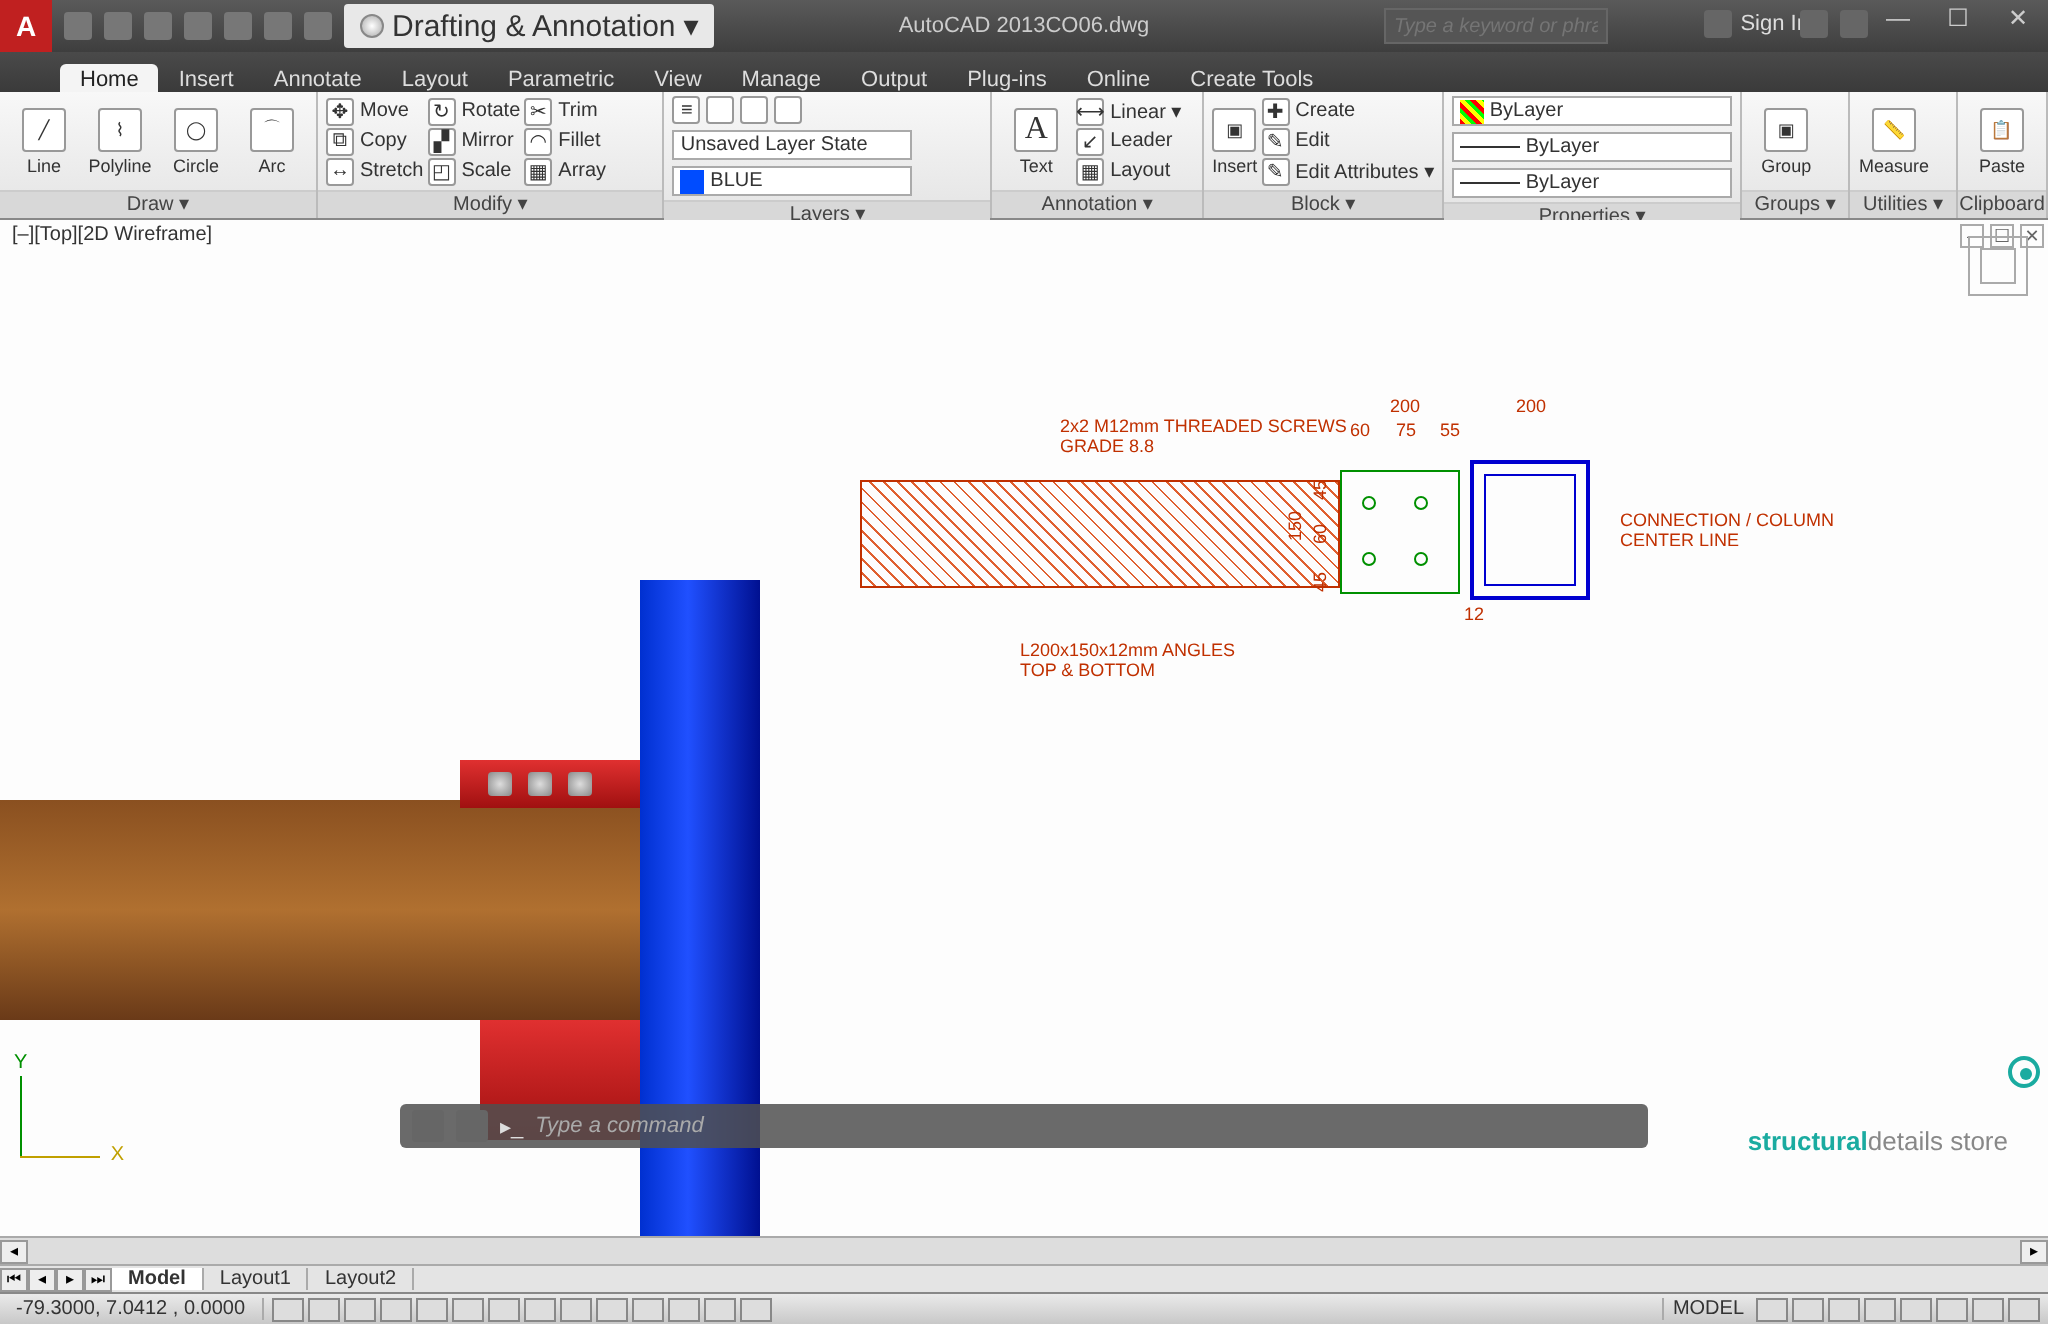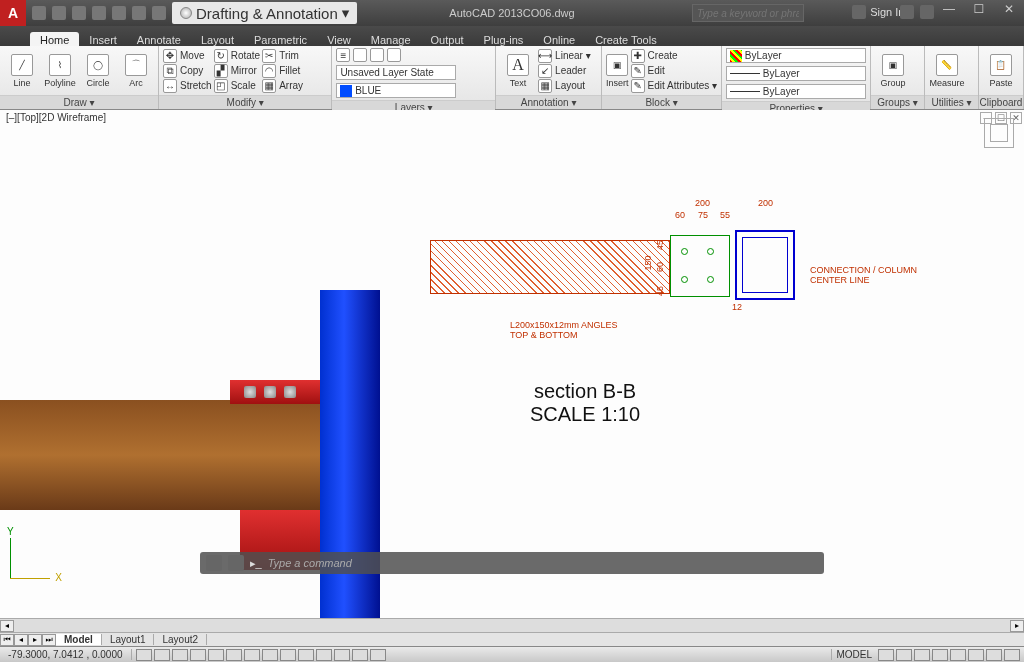--- a/index.html
+++ b/index.html
@@ -353,39 +353,40 @@
   <div class="angle">
     <div class="circ" style="left:10px;top:12px"></div>
     <div class="circ" style="left:36px;top:12px"></div>
     <div class="circ" style="left:10px;top:40px"></div>
     <div class="circ" style="left:36px;top:40px"></div>
   </div>
   <div class="sect-col">
       <div style="position:absolute;inset:5px;border:1px solid #0000d0"></div>
     </div>
 
+  <div class="red-label" style="left:530px;top:98px"><span>2x2 M12mm THREADED SCREWS</span><br><span>GRADE 8.8</span></div>
   <div class="red-label" style="left:510px;top:210px"><span>L200x150x12mm ANGLES</span><br><span>TOP &amp; BOTTOM</span></div>
-  <div class="red-label" style="left:810px;top:155px"><span>CONNECTION / COLUMN</span><br><span>CENTER LINE</span></div>
+  <div class="red-label" style="left:810px;top:145px"><span>CONNECTION / COLUMN</span><br><span>CENTER LINE</span></div>
 
   <div class="dim-label" style="left:640px;top:148px;transform:rotate(-90deg)">150</div>
   <div class="dim-label" style="left:695px;top:88px">200</div>
   <div class="dim-label" style="left:758px;top:88px">200</div>
   <div class="dim-label" style="left:675px;top:100px">60</div>
   <div class="dim-label" style="left:698px;top:100px">75</div>
   <div class="dim-label" style="left:720px;top:100px">55</div>
   <div class="dim-label" style="left:732px;top:192px">12</div>
   <div class="dim-label" style="left:655px;top:130px;transform:rotate(-90deg)">45</div>
   <div class="dim-label" style="left:655px;top:152px;transform:rotate(-90deg)">60</div>
   <div class="dim-label" style="left:655px;top:176px;transform:rotate(-90deg)">45</div>
 
-  <div class="sect-title">
-    <div>section B-B</div>
-    <div>SCALE 1:10</div>
-  </div>
-
+
+  <div class="brand">
+    <span class="brand-ico"></span><br>
+    <b>structural</b><span class="g">details </span><span class="g">store</span>
+  </div>
 
   <div class="ucs">
     <div class="ucs-y"></div>
     <div class="ucs-x"></div>
   </div>
 
   <div class="cmdline">
     <div class="cmd-ico"></div>
     <div class="cmd-ico"></div>
     <span style="color:#ddd">▸_</span>

